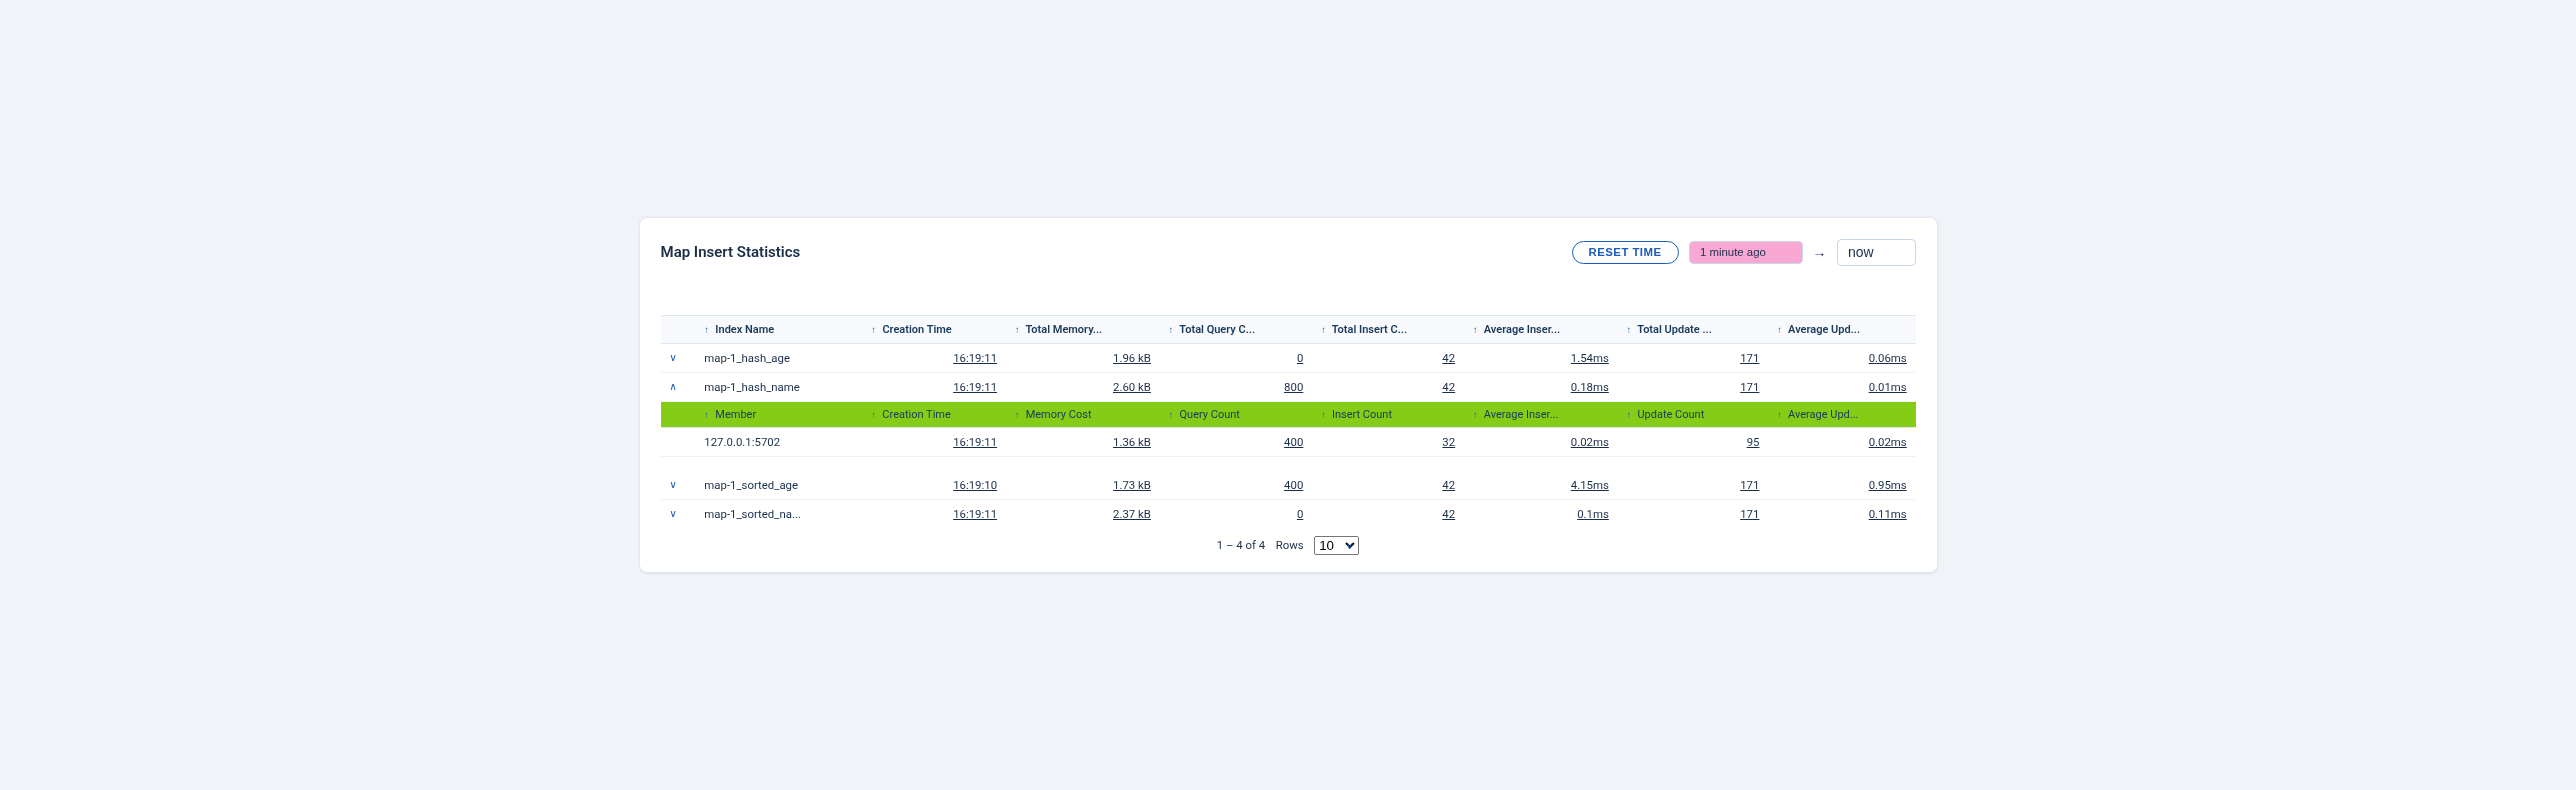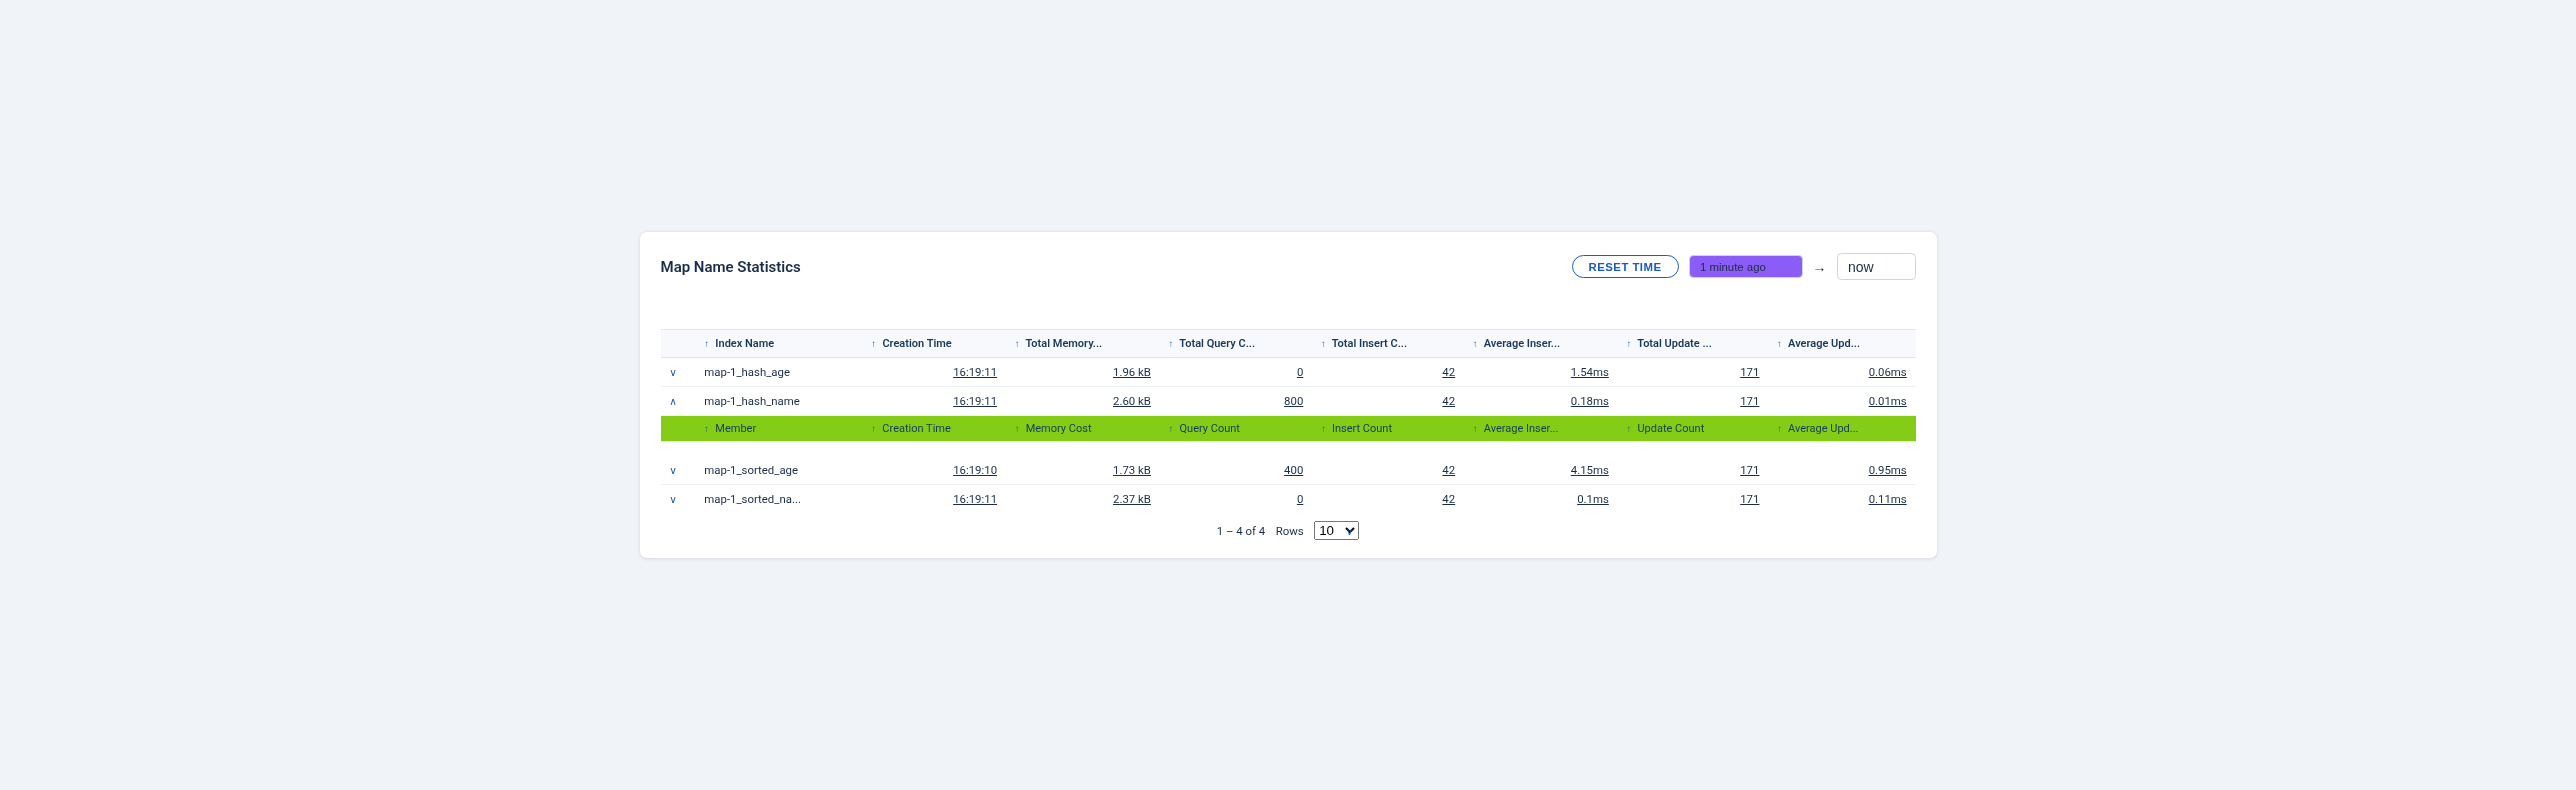--- a/index.html
+++ b/index.html
@@ -46,21 +46,21 @@
       font-weight: 600;
       cursor: pointer;
       letter-spacing: 0.04em;
     }
     .time-input {
       border: 0.9px solid #c8d6e8;
       border-radius: 4.4px;
       padding: 4.4px 10.5px;
       font-size: 11.4px;
       color: #1a2e4a;
-      background: #8b5cf6;
+      background: #f9a8d4;
       width: 114px;
     }
     .arrow {
       font-size: 14px;
       color: #1a2e4a;
     }
     .time-now {
       border: 0.9px solid #c8d6e8;
       border-radius: 4.4px;
       padding: 4.4px 10.5px;
@@ -161,21 +161,21 @@
       font-size: 9.6px;
       color: #1a5cb8;
       pointer-events: none;
     }
   </style>
 </head>
 <body>
 
 <div class="card">
   <div class="header">
-    <span class="title">Map Name Statistics</span>
+    <span class="title">Map Insert Statistics</span>
     <div class="header-right">
       <button class="reset-btn">RESET TIME</button>
       <input class="time-input" type="text" value="1 minute ago" style="">
       <span class="arrow">→</span>
       <input class="time-now" type="text" value="now" style="">
     </div>
   </div>
 
   <div class="table-wrap">
     <table>
@@ -272,20 +272,31 @@
             <span class="sort-icon">↑</span>
             Update Count
           </td>
           <td>
             <span class="sort-icon">↑</span>
             Average Upd...
           </td>
         </tr>
 
 
+        <tr class="data-row">
+          <td></td>
+          <td>127.0.0.1:5702</td>
+          <td class="num-cell">16:19:11</td>
+          <td class="num-cell">1.36 kB</td>
+          <td class="num-cell">400</td>
+          <td class="num-cell">32</td>
+          <td class="num-cell">0.02ms</td>
+          <td class="num-cell">95</td>
+          <td class="num-cell">0.02ms</td>
+        </tr>
 
         <tr class="spacer-row">
           <td colspan="9"></td>
         </tr>
 
         <tr class="data-row">
           <td class="toggle-cell">∨</td>
           <td>map-1_sorted_age</td>
           <td class="num-cell">16:19:10</td>
           <td class="num-cell">1.73 kB</td>

